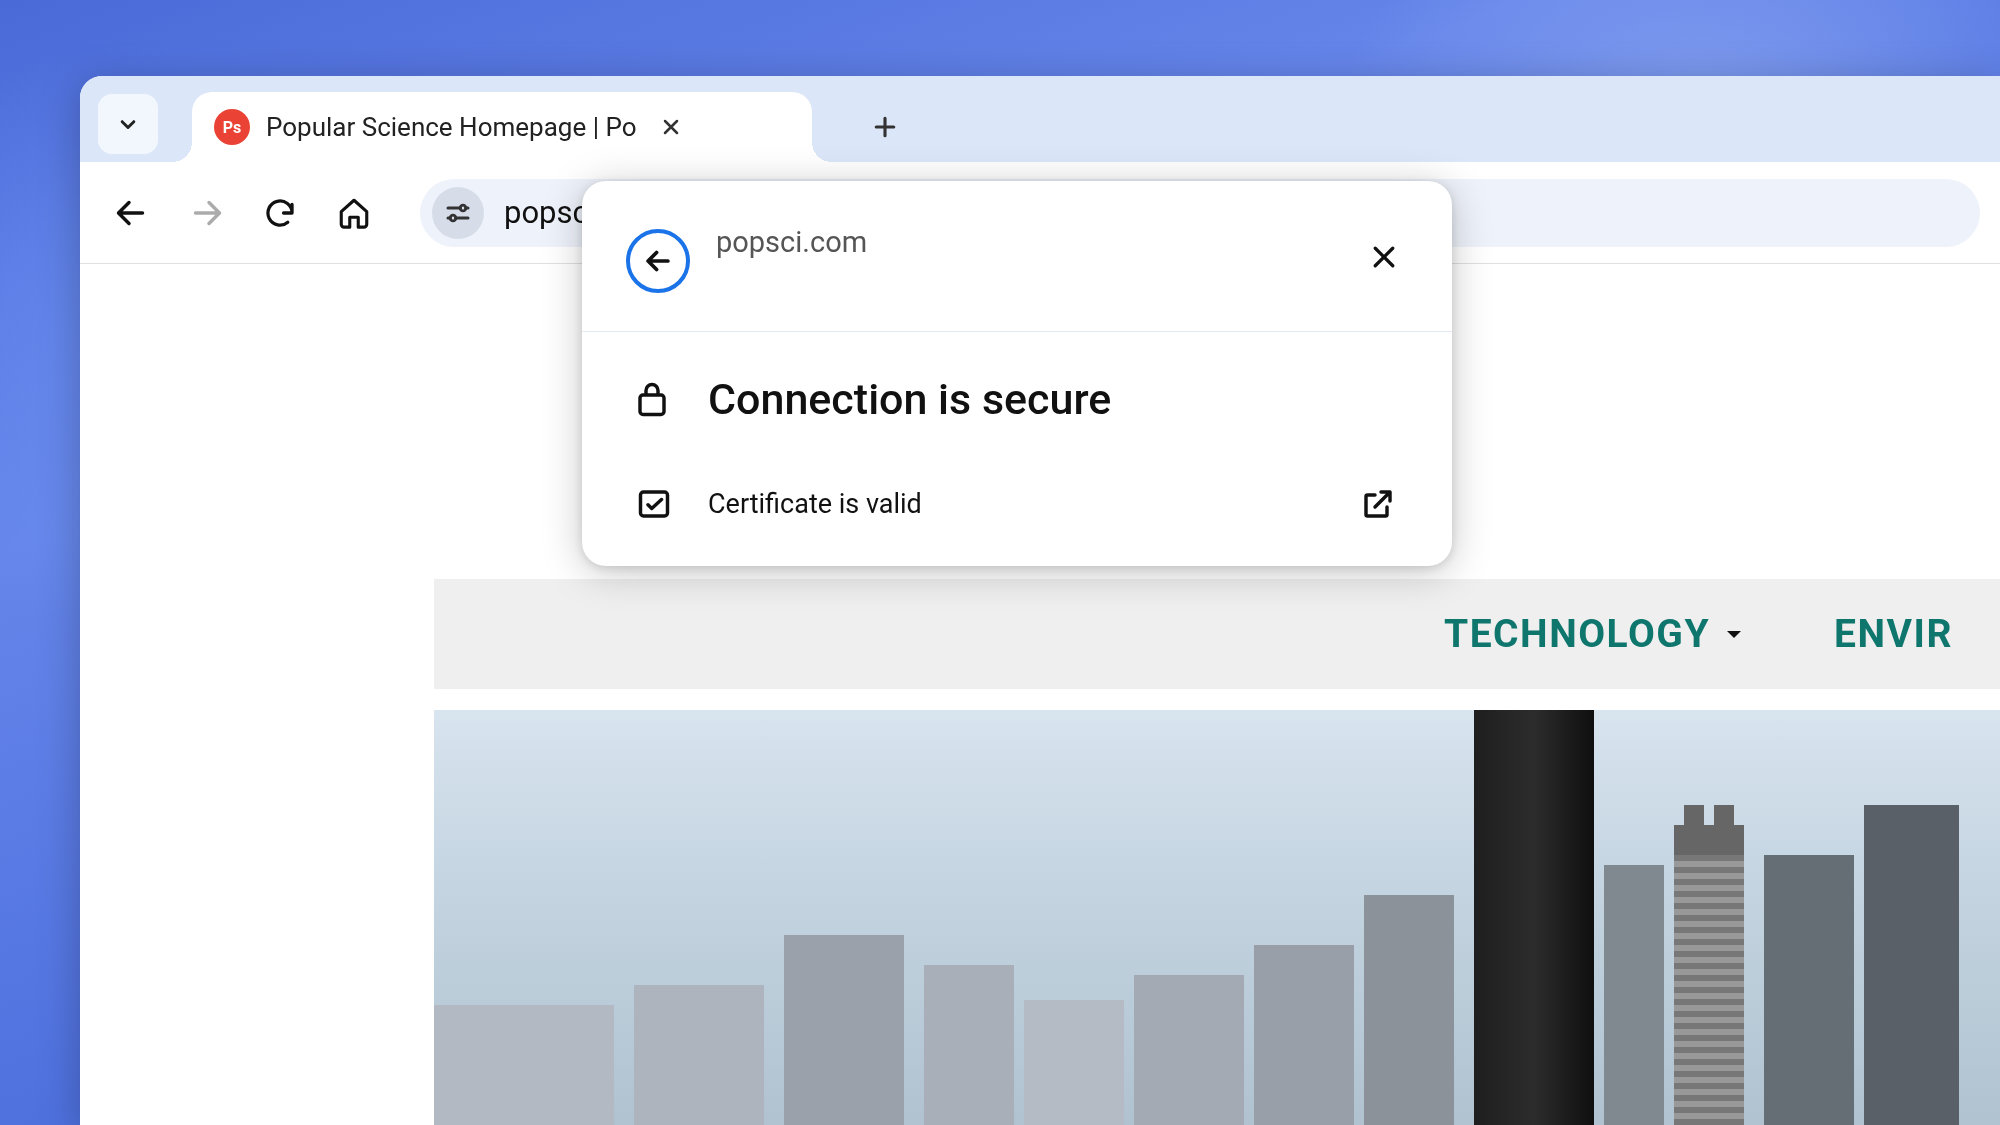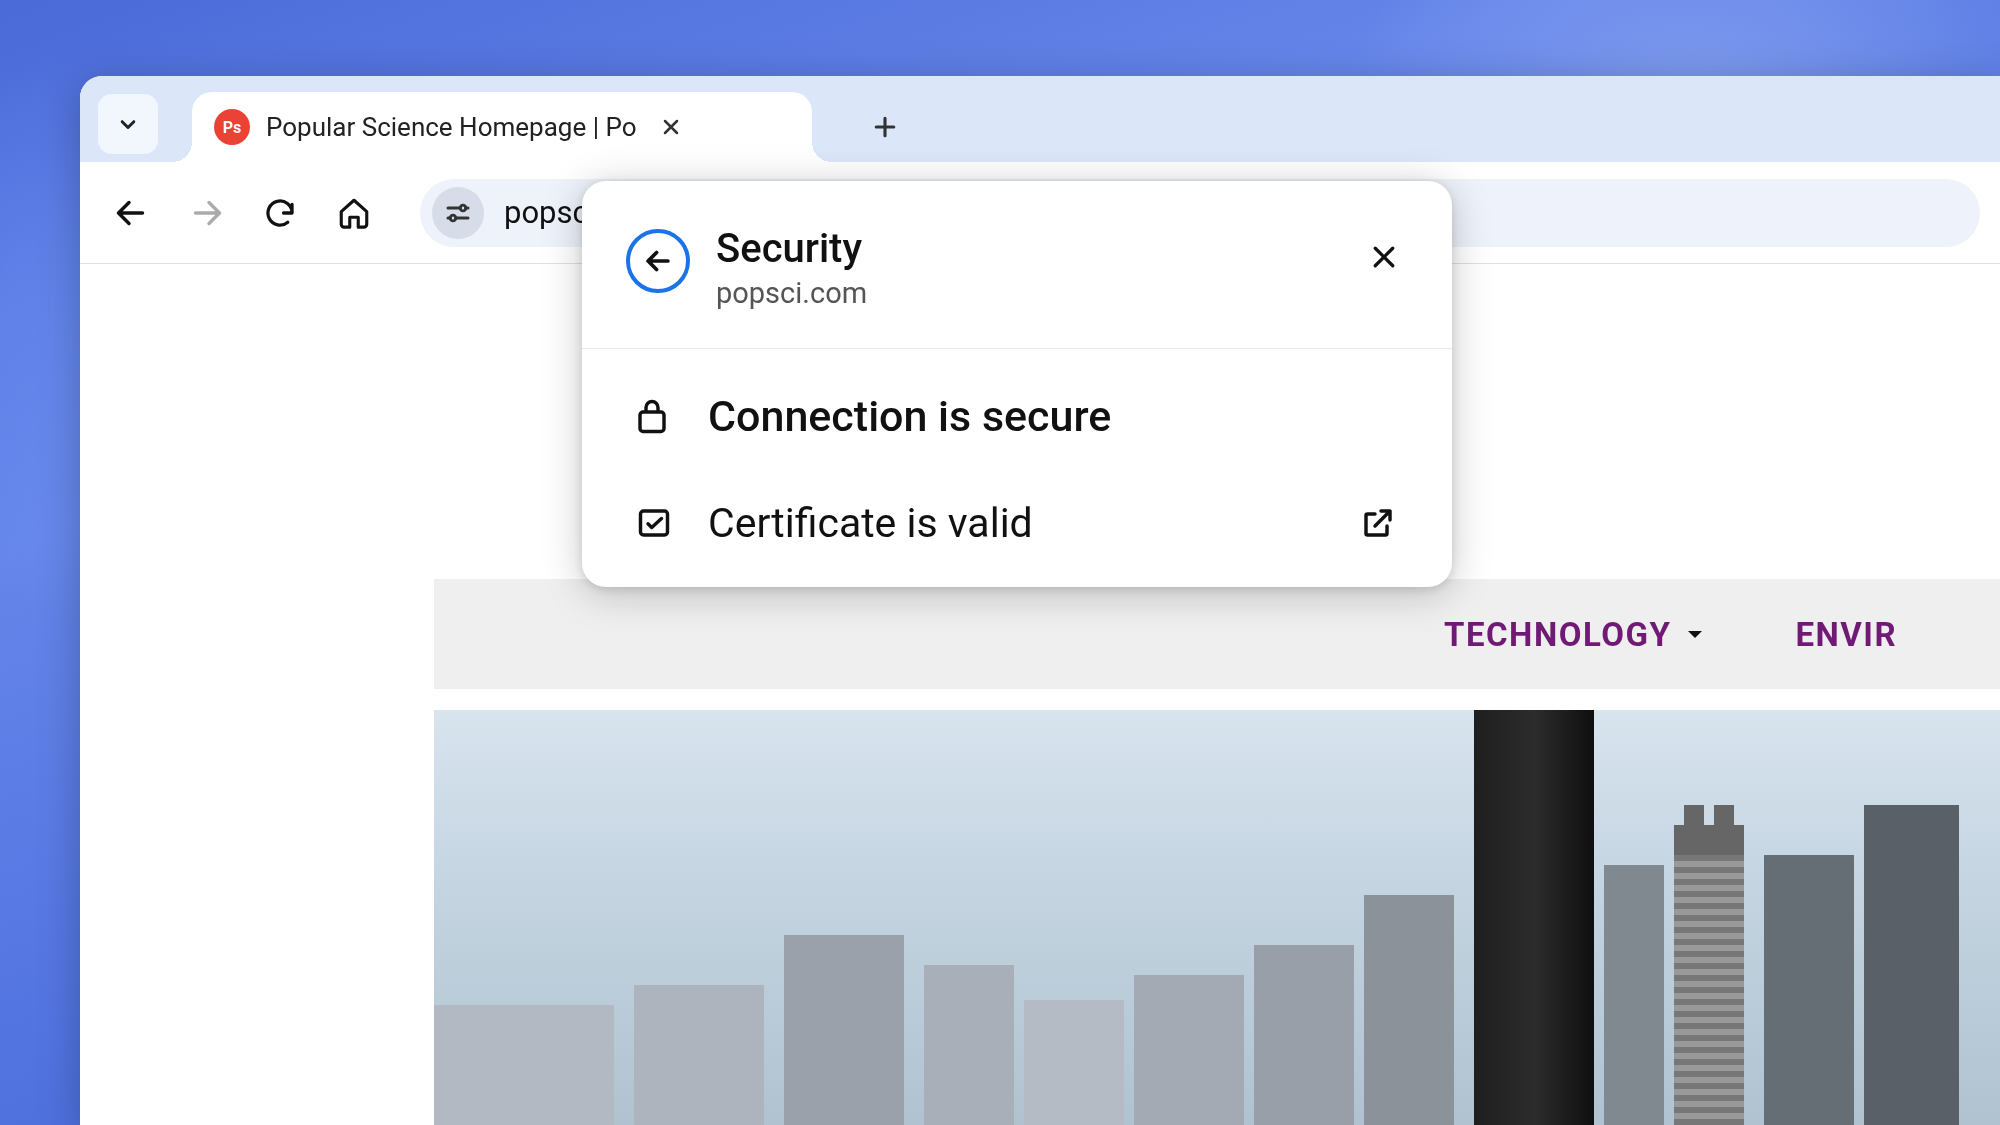--- a/index.html
+++ b/index.html
@@ -199,24 +199,24 @@
   right: 0;
   height: 110px;
   background: #efefef;
   display: flex;
   align-items: center;
   padding-left: 1010px;
   gap: 88px;
 }
 
 .site-nav-item {
-  font-size: 33px;
+  font-size: 39px;
   font-weight: 700;
   letter-spacing: 1.5px;
-  color: #701a75;
+  color: #0f766e;
   display: flex;
   align-items: center;
   gap: 12px;
 }
 
 .hero-image {
   position: absolute;
   top: 446px;
   left: 354px;
   right: 0;
@@ -325,21 +325,21 @@
 .secure-heading { font-size: 43px; color: #111; font-weight: 500; margin-bottom: 12px; }
 .secure-desc { font-size: 30px; color: #3c3c3c; line-height: 1.5; }
 .learn-more { color: #1a73e8; text-decoration: underline; }
 
 .cert-row {
   display: flex;
   align-items: center;
   gap: 34px;
 }
 .cert-icon-wrap { width: 40px; display:flex; justify-content:center; }
-.cert-text { flex: 1; font-size: 41px; color: #111; }
+.cert-text { flex: 1; font-size: 27px; color: #111; }
 .cert-launch { width: 44px; height: 44px; display:flex; align-items:center; justify-content:center; }
 
 svg { display: block; }
 </style>
 </head>
 <body>
 
 <div class="desktop-gradient"></div>
 
 <div class="browser-window">
@@ -433,21 +433,20 @@
   </div>
 
   <div class="security-popup">
     <div class="popup-header">
       <div class="popup-back">
         <svg width="34" height="34" viewBox="0 0 24 24">
             <path d="M19 12H5m6-6l-6 6 6 6" stroke="#111" stroke-width="2.6" fill="none" stroke-linecap="round" stroke-linejoin="round"></path>
           </svg>
       </div>
       <div class="popup-title-group">
-        <div class="popup-title">Security</div>
         <div class="popup-subtitle">popsci.com</div>
       </div>
       <div class="popup-close">
         <svg width="30" height="30" viewBox="0 0 24 24">
             <path d="M5 5l14 14M19 5L5 19" stroke="#111" stroke-width="2.6" stroke-linecap="round"></path>
           </svg>
       </div>
     </div>
     <div class="popup-body">
       <div class="secure-row">

